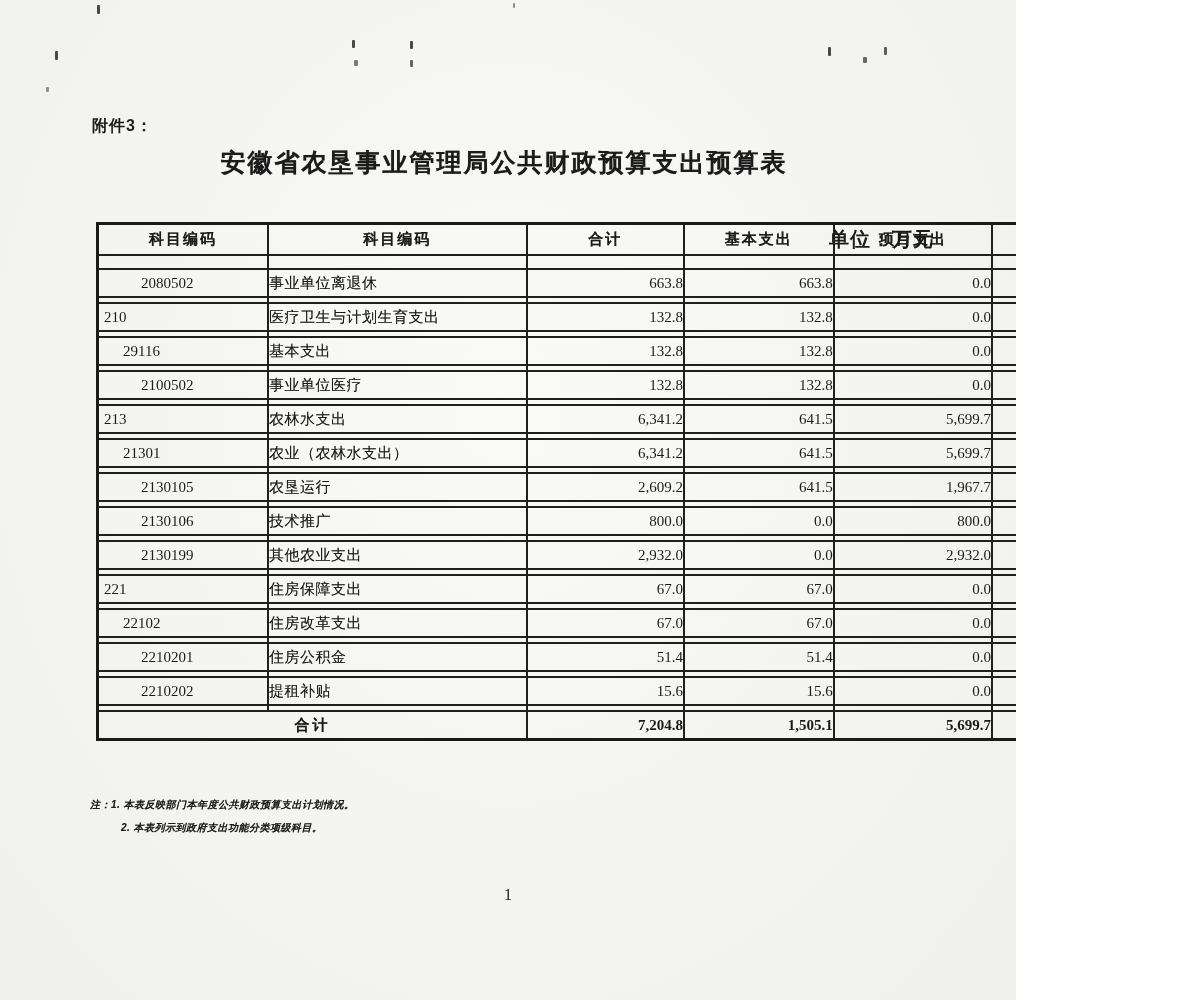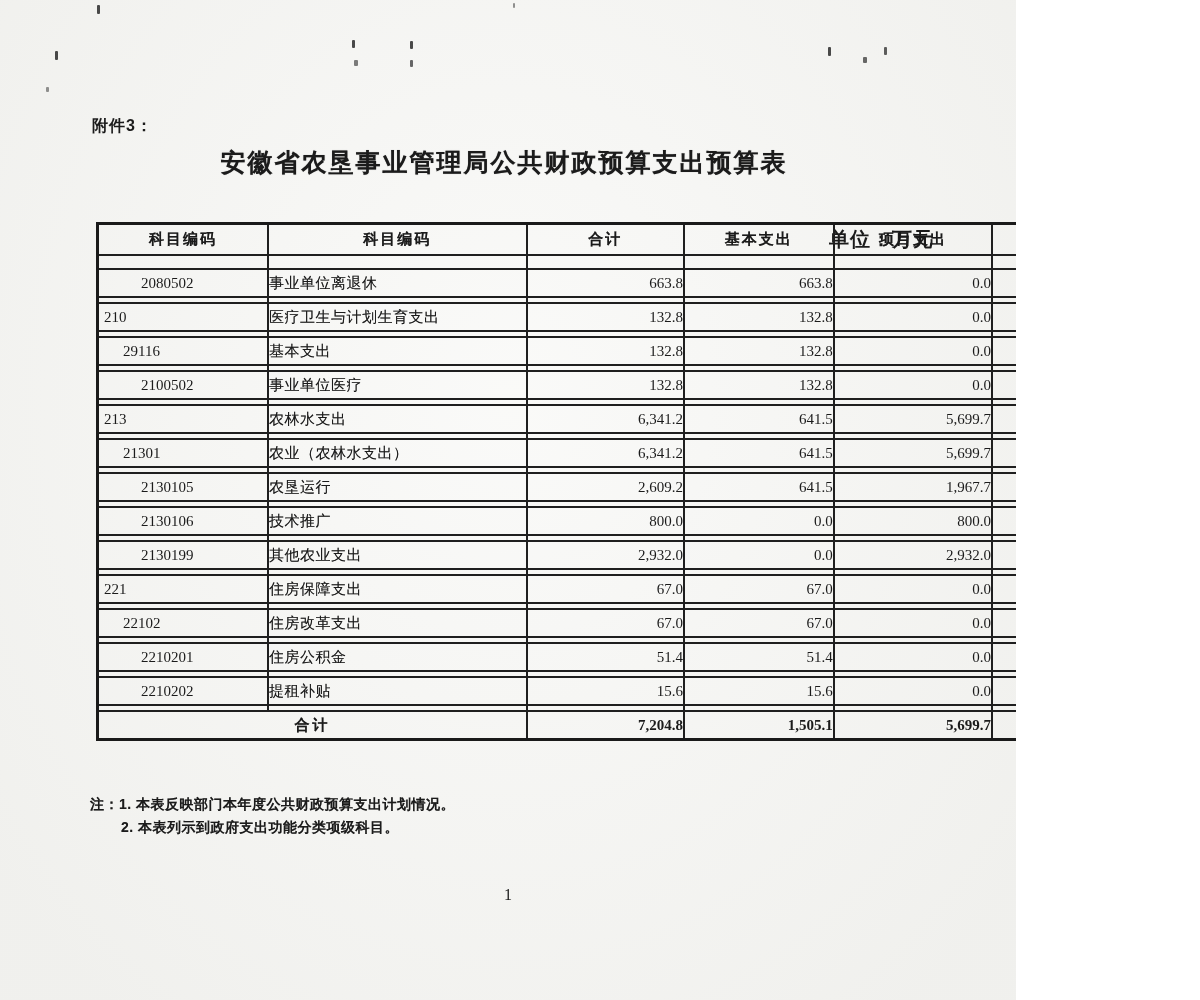--- a/index.html
+++ b/index.html
@@ -68,23 +68,24 @@
     font-family:"Liberation Serif","DejaVu Serif",serif;
     font-size:15.5px;
   }
   td.total-label{
     text-align:center;font-weight:bold;font-size:16px;letter-spacing:3px;
     text-shadow:0 0 0.6px rgba(0,0,0,0.5);
   }
   tr.total-row td{font-weight:bold;}
   .notes{
     position:absolute;left:90px;top:793px;
-    font-size:14px;font-weight:bold;line-height:23px;
+    font-size:10px;font-weight:bold;line-height:23px;
     letter-spacing:0.5px;
     text-shadow:0 0 0.5px rgba(0,0,0,0.4);
+    font-style:italic;
   }
   .notes .note2{padding-left:31px;}
   .pagenum{
     position:absolute;left:0;right:0;top:886px;text-align:center;
     font-size:16px;font-family:"Liberation Serif","DejaVu Serif",serif;
   }
   .speck{position:absolute;background:#2a2a2a;border-radius:1px;opacity:0.85;}
 </style>
 </head>
 <body>

